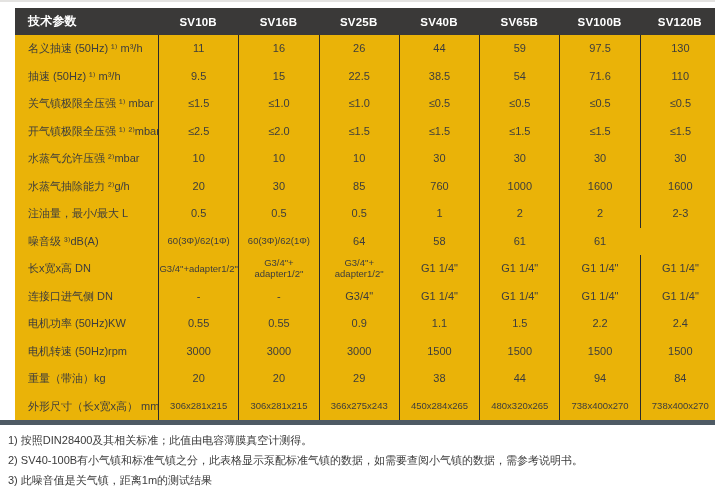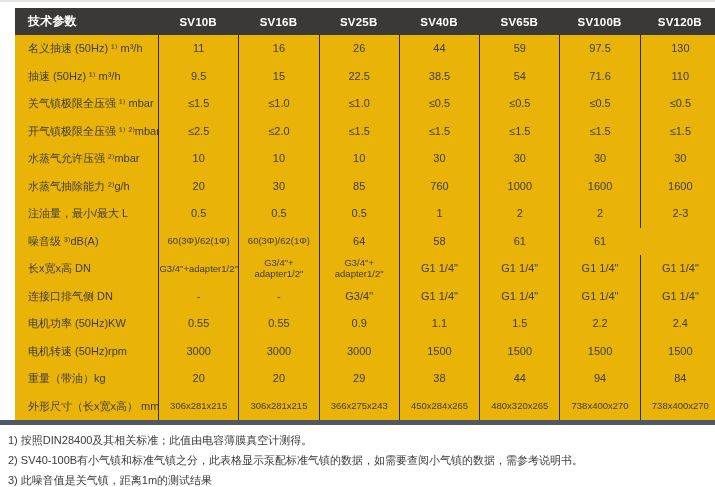--- a/index.html
+++ b/index.html
@@ -131,21 +131,21 @@
           <div class="cell label-cell">长x宽x高  DN</div>
           <div class="cell value-cell small">G3/4"+adapter1/2"</div>
           <div class="cell value-cell small">G3/4"+ adapter1/2"</div>
           <div class="cell value-cell small">G3/4"+ adapter1/2"</div>
           <div class="cell value-cell">G1 1/4"</div>
           <div class="cell value-cell">G1 1/4"</div>
           <div class="cell value-cell">G1 1/4"</div>
           <div class="cell value-cell">G1 1/4"</div>
         </div>
         <div class="trow">
-          <div class="cell label-cell">连接口排气侧  DN</div>
+          <div class="cell label-cell">连接口进气侧  DN</div>
           <div class="cell value-cell">-</div>
           <div class="cell value-cell">-</div>
           <div class="cell value-cell">G3/4"</div>
           <div class="cell value-cell">G1 1/4"</div>
           <div class="cell value-cell">G1 1/4"</div>
           <div class="cell value-cell">G1 1/4"</div>
           <div class="cell value-cell">G1 1/4"</div>
         </div>
         <div class="trow">
           <div class="cell label-cell">电机功率 (50Hz)KW</div>

